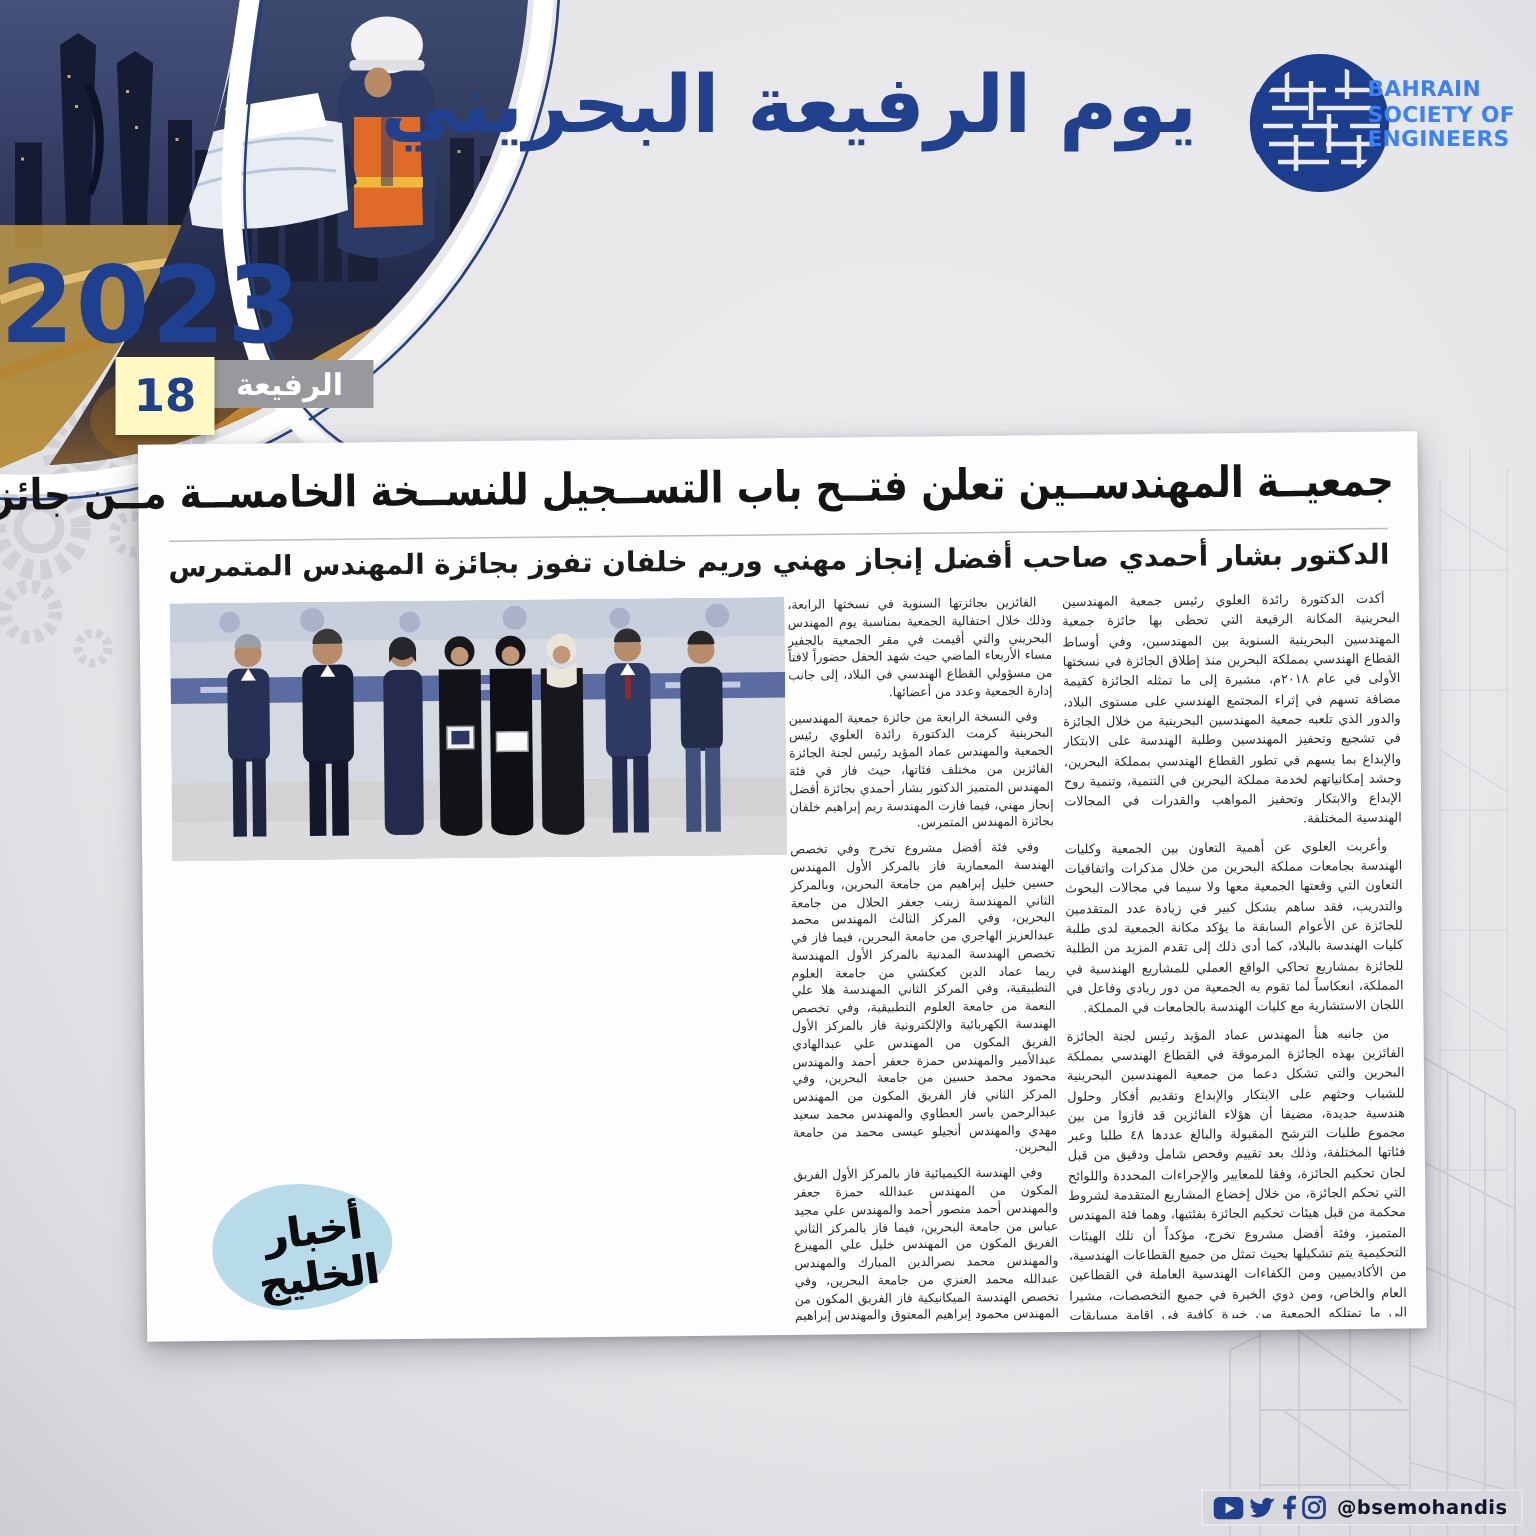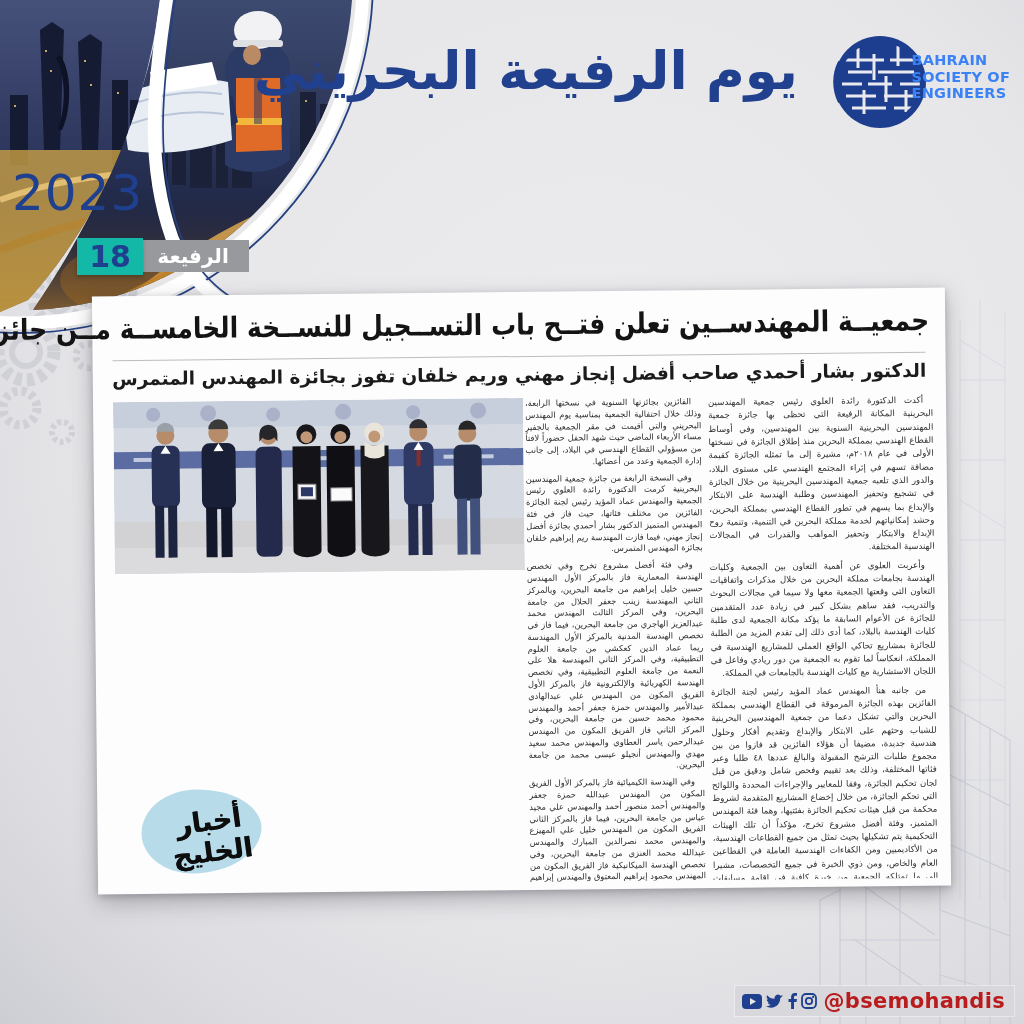--- a/index.html
+++ b/index.html
@@ -11,24 +11,24 @@
   .abs{position:absolute;}
   
   #bg-deco{left:0;top:0;width:1024px;height:1024px;z-index:1;pointer-events:none;}
   
   #hero{left:0;top:0;width:400px;height:345px;z-index:2;
         clip-path:path('M163 0 L352 0 A333 333 0 0 1 33 310 C115 190 150 80 163 0 Z');}
   #mini-city{left:0;top:0;width:175px;height:325px;z-index:3;
         clip-path:path('M0 0 L160 0 C150 80 118 200 28 300 L0 312 Z');}
   #hero-arcs{left:0;top:0;width:1024px;height:600px;z-index:4;pointer-events:none;}
   
-  #year{left:12px;top:168px;z-index:6;font-size:50px;font-weight:400;color:#1f3f8f;
+  #year{left:0;top:168px;z-index:6;font-size:71px;font-weight:700;color:#1f3f8f;
         letter-spacing:1px;line-height:1;}
   #datebar{left:77px;top:238px;z-index:6;height:36px;}
-  #daybox{left:0;top:0;width:66px;height:37px;background:#14b8a6;z-index:2;
+  #daybox{left:0;top:0;width:66px;height:52px;background:#fef9c3;z-index:2;
         box-shadow:0 2px 4px rgba(0,0,0,.25);display:flex;align-items:center;justify-content:center;
         font-size:30px;font-weight:900;color:#1f3f8f;}
   #monthbox{left:60px;top:2px;width:112px;height:32px;background:#97999c;z-index:1;
         display:flex;align-items:center;justify-content:center;
         font-size:20px;font-weight:bold;color:#fff;}
   
   #title{right:226px;top:40px;z-index:5;font-size:53px;font-weight:900;color:#21418e;
          direction:rtl;white-space:nowrap;}
   #logo{right:96px;top:32px;z-index:5;width:100px;height:100px;}
   #logo-text{right:14px;top:52px;z-index:5;color:#3b82f6;font-weight:bold;
@@ -52,21 +52,21 @@
   #akhbar{left:38px;bottom:14px;width:150px;height:96px;}
   #akhbar-blob{left:6px;top:6px;width:120px;height:84px;background:#b7dbe9;
        border-radius:46% 54% 58% 42% / 52% 46% 54% 48%;}
   #akhbar-text{left:0;top:22px;width:150px;text-align:center;direction:rtl;
        font-size:27px;font-weight:900;color:#0d0d0d;transform:rotate(-7deg);
        text-shadow:.6px 0 #0d0d0d;font-family:"DejaVu Serif","DejaVu Sans",serif;}
   
   #social{right:10px;bottom:8px;z-index:7;display:flex;align-items:center;gap:7px;
        background:#d7d7dc;padding:3px 9px 3px 7px;box-shadow:0 0 0 1px rgba(255,255,255,.4);}
   #social .icons{display:flex;align-items:center;gap:4px;}
-  #handle{font-size:21px;font-weight:bold;color:#b91c1c;letter-spacing:.3px;}
+  #handle{font-size:13px;font-weight:bold;color:#0f172a;letter-spacing:.3px;}
 </style>
 </head>
 <body>
 
 <svg id="bg-deco" class="abs" viewBox="0 0 1024 1024">
   <g stroke="#cfd0d6" fill="none" opacity=".9">
     <circle cx="58" cy="300" r="24" stroke-width="12" stroke-dasharray="6 5"></circle>
     <circle cx="58" cy="300" r="12" stroke-width="5"></circle>
     <circle cx="118" cy="292" r="15" stroke-width="9" stroke-dasharray="5 4"></circle>
     <circle cx="118" cy="292" r="7" stroke-width="4"></circle>

